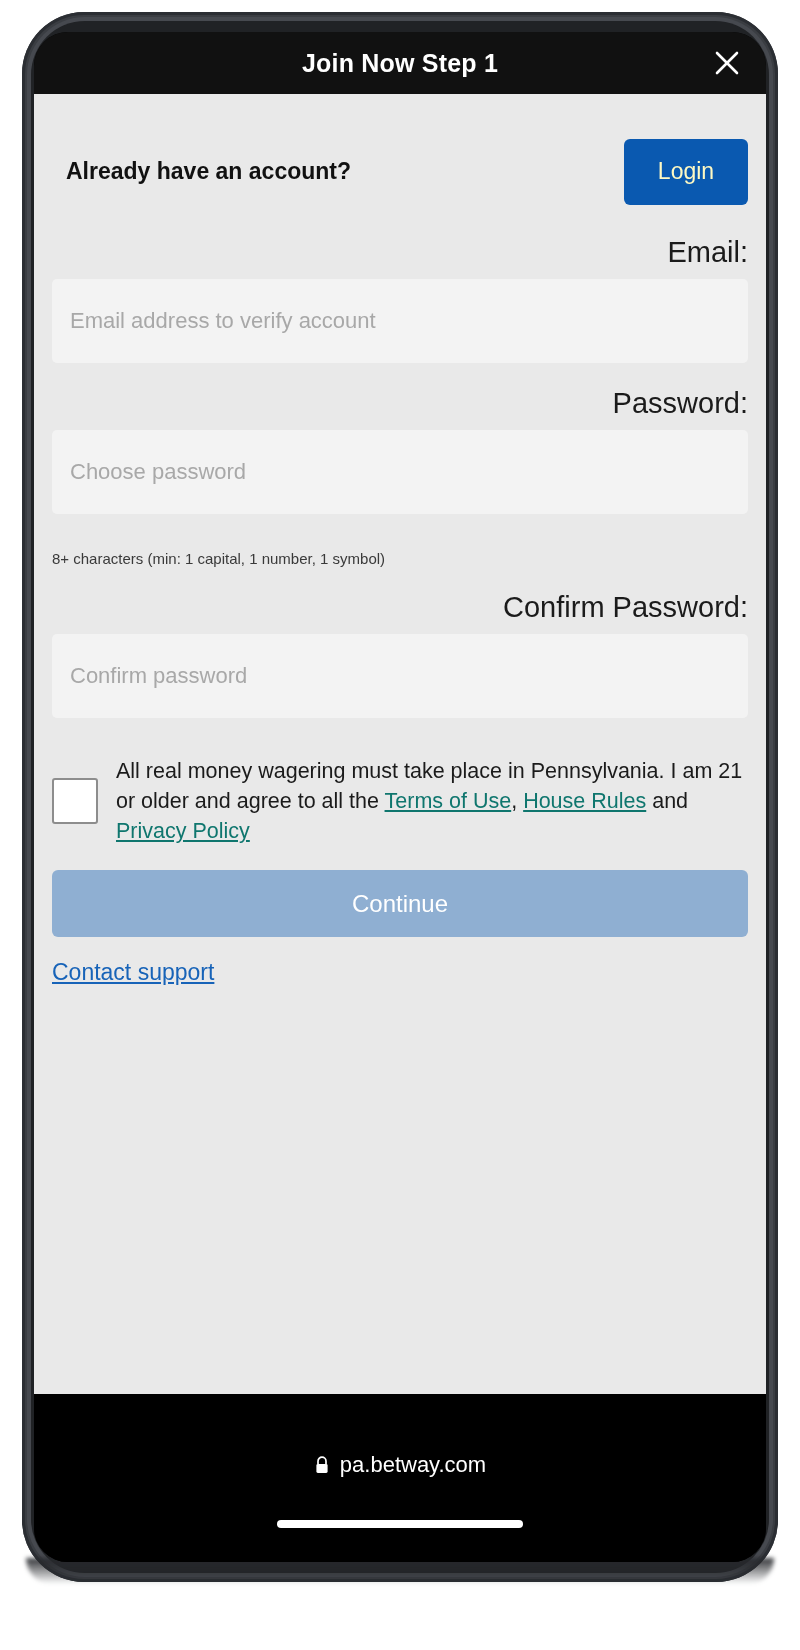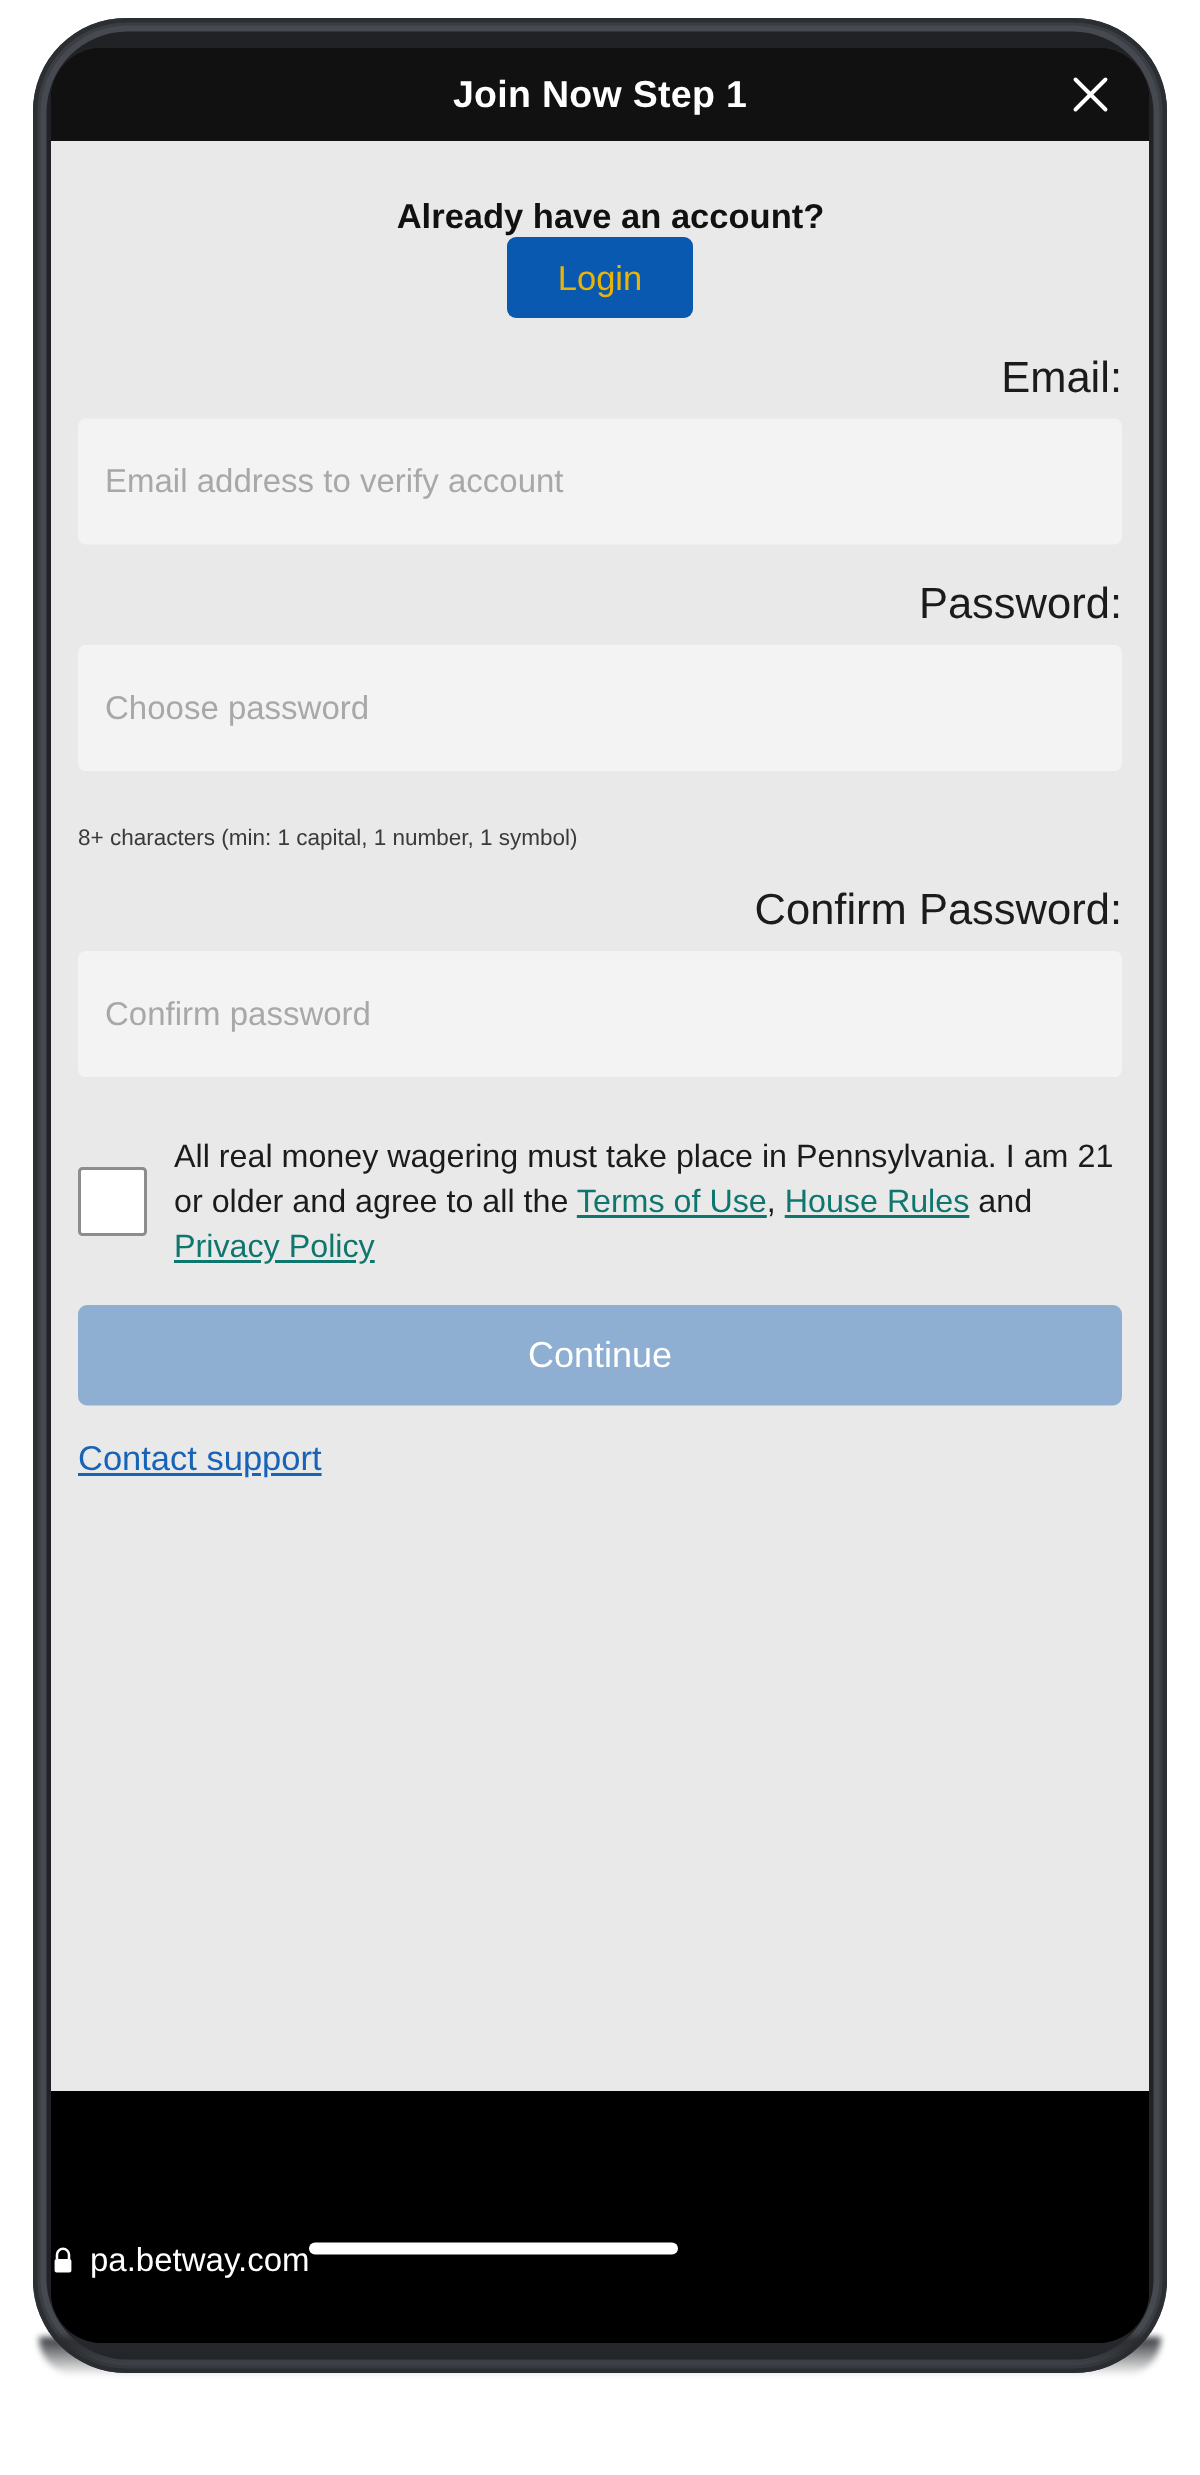--- a/index.html
+++ b/index.html
@@ -105,33 +105,32 @@
     background: #e9e9e9;
     padding: 0 18px;
   }
 
   .account-row {
     display: flex;
     align-items: center;
     justify-content: space-between;
     padding: 37px 0 0 0;
     height: 118px;
-    flex-direction: column;
   }
   .account-text {
     font-size: 23px;
     font-weight: bold;
     color: #111111;
     padding-left: 14px;
   }
   .login-btn {
     width: 124px;
     height: 66px;
     background: #0a59b0;
-    color: #eab308;
+    color: #fef9c3;
     border: none;
     border-radius: 6px;
     font-size: 23px;
     font-family: "Liberation Sans", sans-serif;
     cursor: pointer;
     display: flex;
     align-items: center;
     justify-content: center;
   }
 
@@ -215,20 +214,21 @@
 
   
   .browser-bottom {
     position: absolute;
     left: 0;
     bottom: 0;
     width: 100%;
     height: 168px;
     background: #000000;
     display: flex;
+    flex-direction: column;
     align-items: center;
   }
   .url-row {
     display: flex;
     align-items: center;
     justify-content: center;
     gap: 10px;
     margin-top: 58px;
   }
   .url-text {

